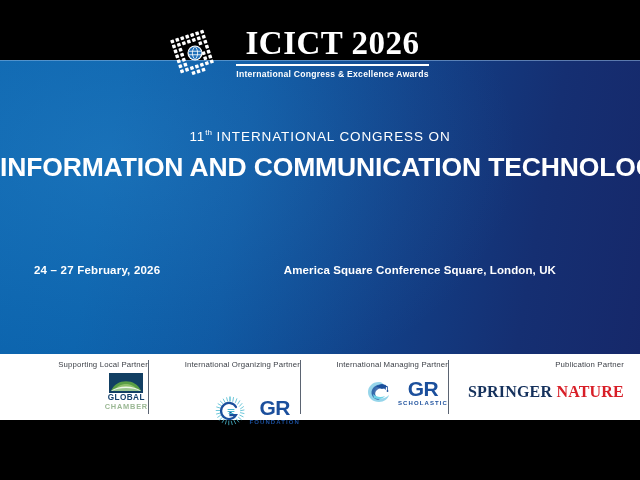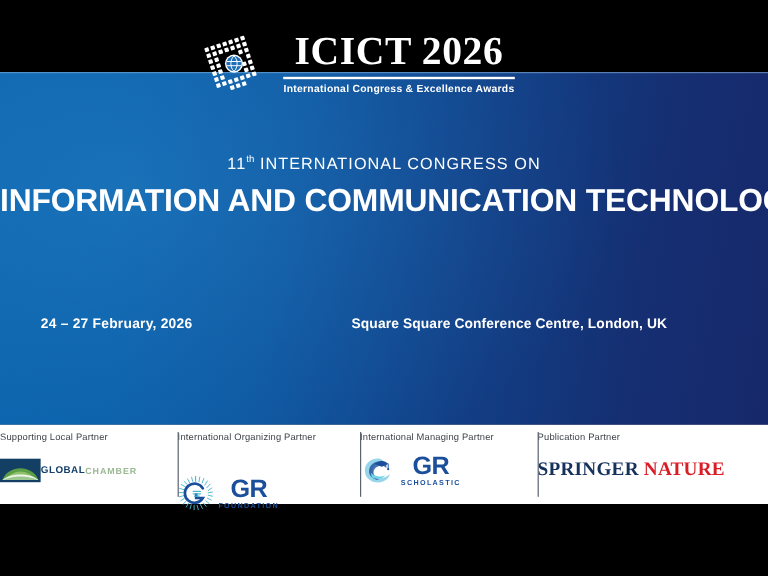--- a/index.html
+++ b/index.html
@@ -176,21 +176,21 @@
     width: 640px;
     height: 66px;
     background: #ffffff;
     display: flex;
     align-items: stretch;
   }
   .partner {
     position: relative;
     display: flex;
     flex-direction: column;
-    align-items: flex-start;
+    align-items: flex-end;
     justify-content: flex-start;
     padding-top: 6px;
     box-sizing: border-box;
   }
   .partner + .partner::before {
     content: "";
     position: absolute;
     left: 0;
     top: 6px;
     bottom: 6px;
@@ -212,21 +212,21 @@
   .partner-logo {
     display: flex;
     align-items: center;
     justify-content: center;
     height: 40px;
   }
 
   
   .gc {
     display: flex;
-    flex-direction: row;
+    flex-direction: column;
     align-items: center;
     line-height: 1;
   }
   .gc-mark { display:block; }
   .gc-name {
     color: #14406b;
     font-size: 8.2px;
     font-weight: bold;
     letter-spacing: 0.4px;
     margin-top: 1px;
@@ -349,21 +349,21 @@
     </div>
   </div>
 
   <div class="headline-wrap">
     <div class="headline-kicker"><span>11</span><sup>th</sup>&nbsp;<span>INTERNATIONAL CONGRESS ON</span></div>
     <div class="headline-main">INFORMATION AND COMMUNICATION TECHNOLOGY</div>
   </div>
 
   <div class="meta-row">
     <div class="meta-date">24 – 27 February, 2026</div>
-    <div class="meta-venue">Square Square Conference Centre, London, UK</div>
+    <div class="meta-venue">America Square Conference Square, London, UK</div>
   </div>
 
   <div class="partners">
 
     <div class="partner p1">
       <div class="partner-label">Supporting Local Partner</div>
       <div class="partner-logo">
         <div class="gc">
           <svg class="gc-mark" width="34" height="20" viewBox="0 0 68 40">
             <rect x="0" y="0" width="68" height="40" fill="#123f63"></rect>

